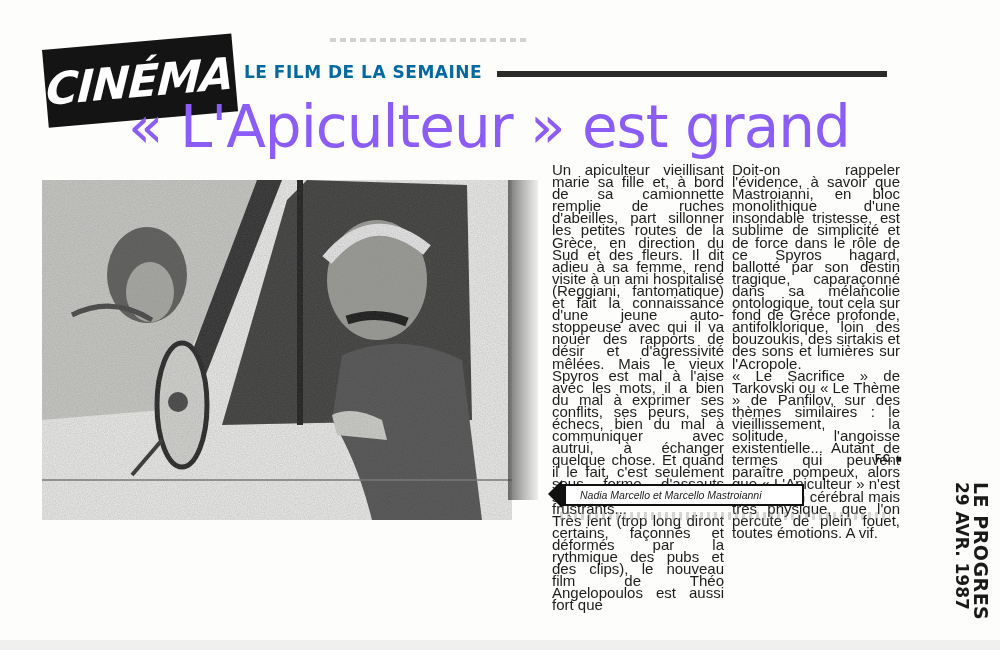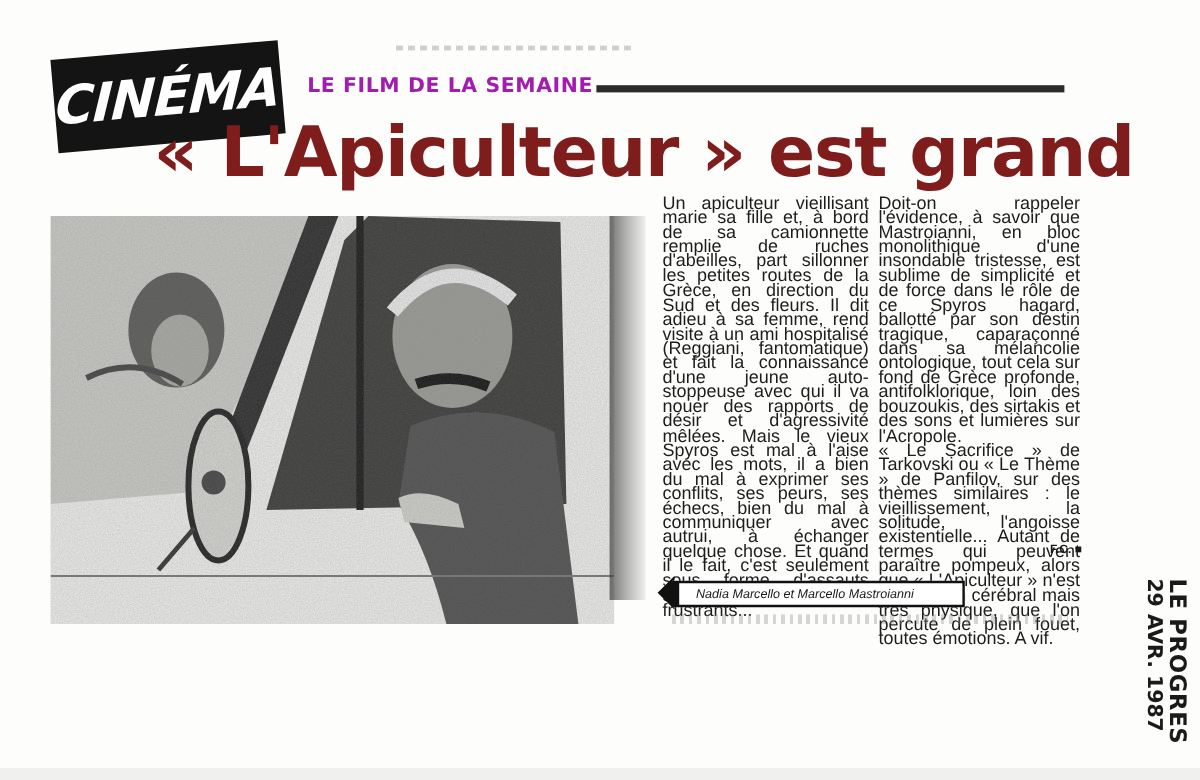--- a/index.html
+++ b/index.html
@@ -13,24 +13,24 @@
       background:repeating-linear-gradient(90deg,#9a9a9a 0 6px,transparent 6px 10px); opacity:.45; }
     .cinema-badge {
       left:42px; top:50px; width:190px; height:78px; background:#141414;
       transform:rotate(-5deg); transform-origin:left top;
       display:flex; align-items:center; justify-content:center;
     }
     .cinema-badge span {
       color:#fff; font-weight:900; font-style:italic; font-size:44px;
       letter-spacing:-1px; font-family:"DejaVu Sans", sans-serif; transform:skewX(-8deg);
     }
-    .kicker { left:256px; top:62px; font-weight:bold; font-size:17px; letter-spacing:.5px; color:#a21caf;
+    .kicker { left:244px; top:62px; font-weight:bold; font-size:17px; letter-spacing:.5px; color:#0369a1;
       font-family:"DejaVu Sans", sans-serif; }
     .rule { left:497px; top:71px; width:390px; height:6px; background:#2b2b2b; }
-    .headline { left:128px; top:98px; font-size:58px; font-weight:bold; color:#7f1d1d;
+    .headline { left:128px; top:98px; font-size:58px; font-weight:normal; color:#8b5cf6;
       font-family:"DejaVu Sans", sans-serif; letter-spacing:-1px; white-space:nowrap; line-height:1; }
     
     .photo { left:42px; top:180px; width:470px; height:340px; overflow:hidden; background:#f4f4f2; }
     .photo svg { width:100%; height:100%; }
     .col-strip { left:508px; top:180px; width:30px; height:320px;
       background:linear-gradient(90deg,#3a3a3a 0%,#9a9a9a 50%,#e9e9e9 100%); opacity:.7; }
     .col { top:164px; width:172px; font-size:15px; line-height:12.1px; text-align:justify;
       color:#1d1d1d; hyphens:manual; }
     .col p { margin:0; }
     .col1 { left:552px; }
@@ -95,20 +95,21 @@
     <path d="M290,235 Q310,225 340,240 L345,260 L295,255 Z" fill="#cfcfcb"></path>
 
     <line x1="0" y1="300" x2="470" y2="300" stroke="#777" stroke-width="1.5"></line>
     <rect width="470" height="340" filter="url(#grain)"></rect>
   </svg>
 </div>
 <div class="abs col-strip"></div>
 
 <div class="abs col col1">
   <p>Un apiculteur vieillisant marie sa fille et, à bord de sa camionnette remplie de ruches d'abeilles, part sillonner les petites routes de la Grèce, en direction du Sud et des fleurs. Il dit adieu à sa femme, rend visite à un ami hospitalisé (Reggiani, fantomatique) et fait la connaissance d'une jeune auto-stoppeuse avec qui il va nouer des rapports de désir et d'agressivité mêlées. Mais le vieux Spyros est mal à l'aise avec les mots, il a bien du mal à exprimer ses conflits, ses peurs, ses échecs, bien du mal à communiquer avec autrui, à échanger quelque chose. Et quand il le fait, c'est seulement sous forme d'assauts sexuels inachevés et frustrants...</p>
+  <p>Très lent (trop long diront certains, façonnés et déformés par la rythmique des pubs et des clips), le nouveau film de Théo Angelopoulos est aussi fort que</p>
 </div>
 <div class="abs col col2">
   <p>Doit-on rappeler l'évidence, à savoir que Mastroianni, en bloc monolithique d'une insondable tristesse, est sublime de simplicité et de force dans le rôle de ce Spyros hagard, ballotté par son destin tragique, caparaçonné dans sa mélancolie ontologique, tout cela sur fond de Grèce profonde, antifolklorique, loin des bouzoukis, des sirtakis et des sons et lumières sur l'Acropole.</p>
   <p>« Le Sacrifice » de Tarkovski ou « Le Thème » de Panfilov, sur des thèmes similaires : le vieillissement, la solitude, l'angoisse existentielle... Autant de termes qui peuvent paraître pompeux, alors que « L'Apiculteur » n'est pas un film cérébral mais très physique, que l'on percute de plein fouet, toutes émotions. A vif.</p>
 </div>
 <div class="abs sig">F.C. ■</div>
 
 <div class="abs caption-wrap">
   <div class="arrow"></div>
   <div class="caption-box">Nadia Marcello et Marcello Mastroianni</div>

